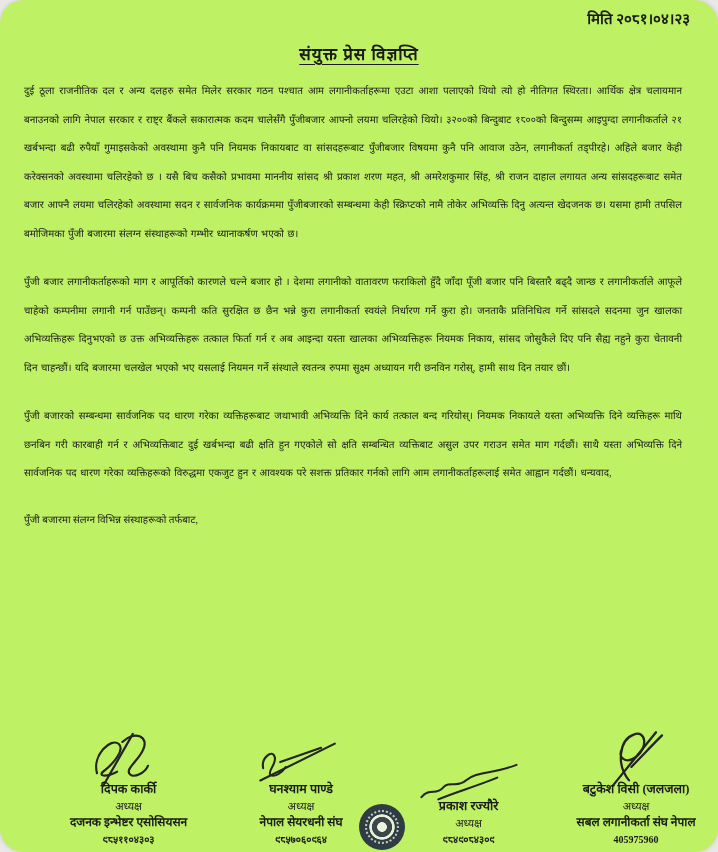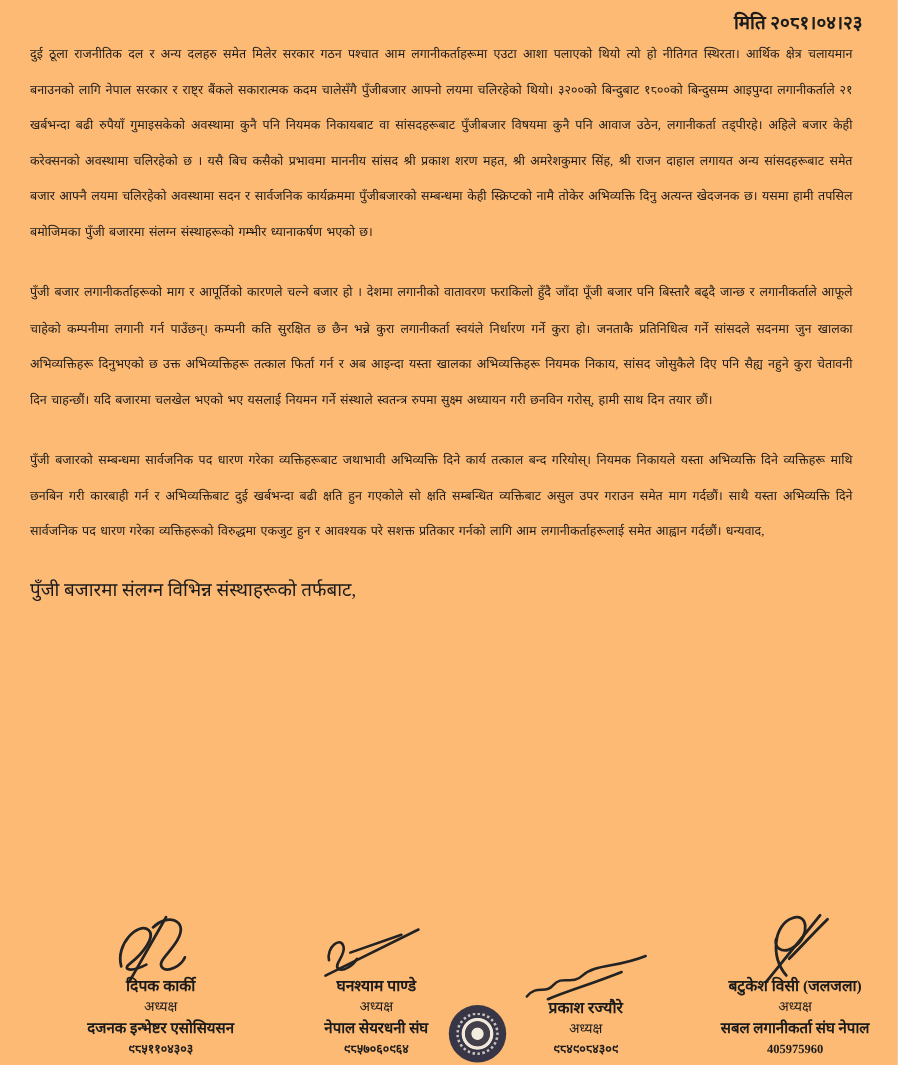--- a/index.html
+++ b/index.html
@@ -1,26 +1,27 @@
 <!DOCTYPE html>
 <html lang="ne"><head>
 <meta charset="utf-8">
 <style>
   html,body { margin:0; padding:0; background:#e8e8e6; }
   .page {
     position:relative;
     width:718px; height:852px;
     margin:0 auto;
-    background:#fdba74;
+    background:#bef264;
     color:#1b1b1b;
     font-family:"Liberation Serif", serif;
     box-sizing:border-box;
     padding:8px 24px 0 24px;
     overflow:hidden;
     box-shadow:0 0 4px rgba(0,0,0,.15);
+    border-radius:24px;
   }
   .date-row {
     text-align:right;
     font-weight:bold;
     font-size:15px;
     padding-right:4px;
     line-height:22px;
   }
   .title-row { text-align:center; margin:12px 0 12px 0; }
   .title {
@@ -31,21 +32,21 @@
     letter-spacing:1px;
   }
   .para {
     text-align:justify;
     font-size:10px;
     line-height:28.5px;
     margin:0 12px 20px 0;
     word-spacing:1px;
   }
   .closing {
-    font-size:15px;
+    font-size:10px;
     margin:2px 0 0 0;
     line-height:24px;
   }
   .signatures {
     position:absolute;
     left:30px; right:8px; bottom:4px;
     display:flex;
     align-items:flex-end;
     justify-content:center;
   }
@@ -81,20 +82,23 @@
     border:2px dotted rgba(250,250,245,.75);
   }
 </style>
 </head>
 <body>
 
 <div class="page">
 
   <div class="date-row">मिति २०८१।०४।२३</div>
 
+  <div class="title-row">
+    <span class="title">संयुक्त प्रेस विज्ञप्ति</span>
+  </div>
 
   <p class="para">दुई ठूला राजनीतिक दल र अन्य दलहरु समेत मिलेर सरकार गठन पश्चात आम लगानीकर्ताहरूमा एउटा आशा पलाएको थियो त्यो हो नीतिगत स्थिरता। आर्थिक क्षेत्र चलायमान बनाउनको लागि नेपाल सरकार र राष्ट्र बैंकले सकारात्मक कदम चालेसँगै पुँजीबजार आफ्नो लयमा चलिरहेको थियो। ३२००को बिन्दुबाट १८००को बिन्दुसम्म आइपुग्दा लगानीकर्ताले २१ खर्बभन्दा बढी रुपैयाँ गुमाइसकेको अवस्थामा कुनै पनि नियमक निकायबाट वा सांसदहरूबाट पुँजीबजार विषयमा कुनै पनि आवाज उठेन, लगानीकर्ता तड्पीरहे। अहिले बजार केही करेक्सनको अवस्थामा चलिरहेको छ । यसै बिच कसैको प्रभावमा माननीय सांसद श्री प्रकाश शरण महत, श्री अमरेशकुमार सिंह, श्री राजन दाहाल लगायत अन्य सांसदहरूबाट समेत बजार आफ्नै लयमा चलिरहेको अवस्थामा सदन र सार्वजनिक कार्यक्रममा पुँजीबजारको सम्बन्धमा केही स्क्रिप्टको नामै तोकेर अभिव्यक्ति दिनु अत्यन्त खेदजनक छ। यसमा हामी तपसिल बमोजिमका पुँजी बजारमा संलग्न संस्थाहरूको गम्भीर ध्यानाकर्षण भएको छ।</p>
   <p class="para">पुँजी बजार लगानीकर्ताहरूको माग र आपूर्तिको कारणले चल्ने बजार हो । देशमा लगानीको वातावरण फराकिलो हुँदै जाँदा पूँजी बजार पनि बिस्तारै बढ्दै जान्छ र लगानीकर्ताले आफूले चाहेको कम्पनीमा लगानी गर्न पाउँछन्। कम्पनी कति सुरक्षित छ छैन भन्ने कुरा लगानीकर्ता स्वयंले निर्धारण गर्ने कुरा हो। जनताकै प्रतिनिधित्व गर्ने सांसदले सदनमा जुन खालका अभिव्यक्तिहरू दिनुभएको छ उक्त अभिव्यक्तिहरू तत्काल फिर्ता गर्न र अब आइन्दा यस्ता खालका अभिव्यक्तिहरू नियमक निकाय, सांसद जोसुकैले दिए पनि सैह्य नहुने कुरा चेतावनी दिन चाहन्छौं। यदि बजारमा चलखेल भएको भए यसलाई नियमन गर्ने संस्थाले स्वतन्त्र रुपमा सुक्ष्म अध्यायन गरी छनविन गरोस्, हामी साथ दिन तयार छौं।</p>
   <p class="para">पुँजी बजारको सम्बन्धमा सार्वजनिक पद धारण गरेका व्यक्तिहरूबाट जथाभावी अभिव्यक्ति दिने कार्य तत्काल बन्द गरियोस्। नियमक निकायले यस्ता अभिव्यक्ति दिने व्यक्तिहरू माथि छनबिन गरी कारबाही गर्न र अभिव्यक्तिबाट दुई खर्बभन्दा बढी क्षति हुन गएकोले सो क्षति सम्बन्धित व्यक्तिबाट असुल उपर गराउन समेत माग गर्दछौं। साथै यस्ता अभिव्यक्ति दिने सार्वजनिक पद धारण गरेका व्यक्तिहरूको विरुद्धमा एकजुट हुन र आवश्यक परे सशक्त प्रतिकार गर्नको लागि आम लगानीकर्ताहरूलाई समेत आह्वान गर्दछौं। धन्यवाद,</p>
 
   <p class="closing">पुँजी बजारमा संलग्न विभिन्न संस्थाहरूको तर्फबाट,</p>
 
   <div class="signatures">
 
     <div class="sig-block b1">

